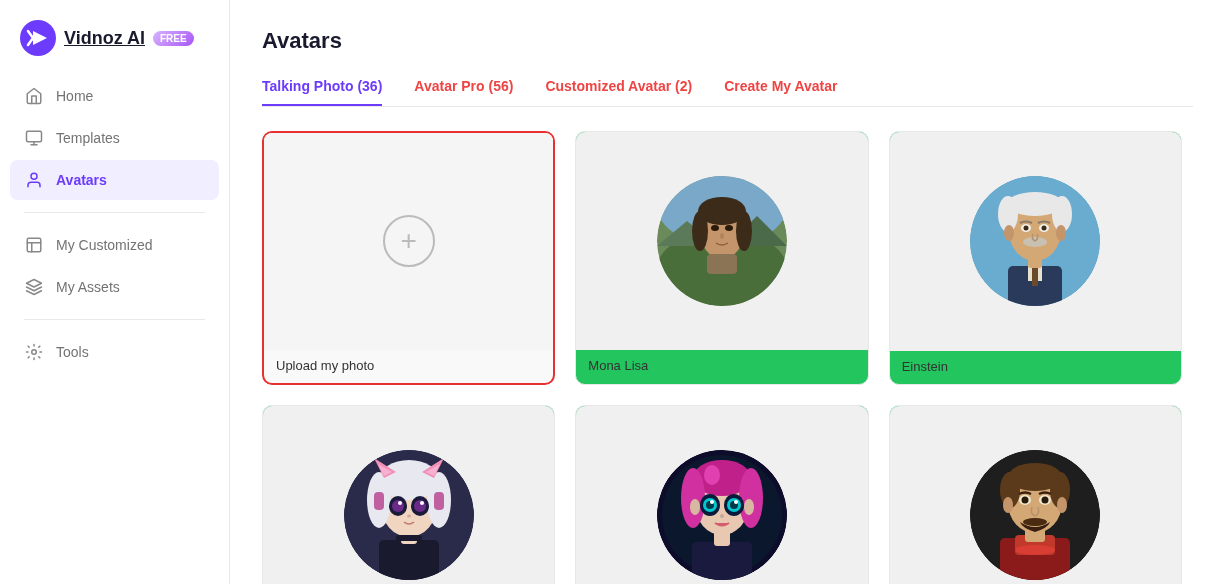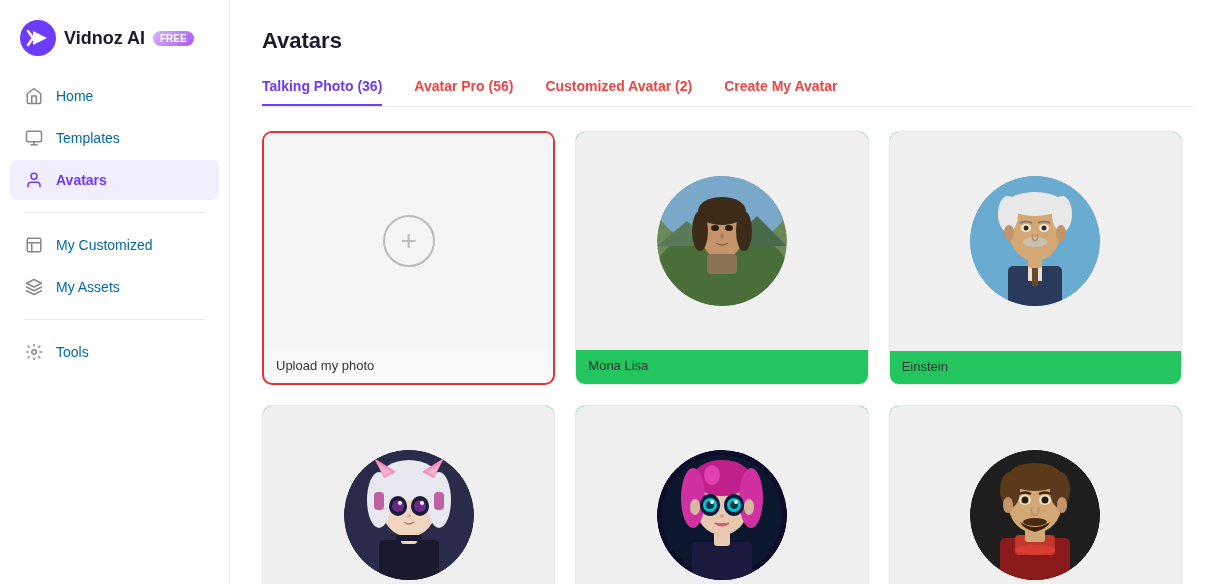--- a/index.html
+++ b/index.html
@@ -23,20 +23,21 @@
       padding: 8px 20px 20px 20px;
     }
     .logo-icon {
       width: 36px;
       height: 36px;
     }
     .logo-text {
       font-size: 18px;
       font-weight: 700;
       color: #1a1a2e;
+      text-decoration: underline;
     }
     .logo-badge {
       background: linear-gradient(135deg, #d8b4fe, #a855f7);
       color: #fff;
       font-size: 10px;
       font-weight: 600;
       padding: 2px 7px;
       border-radius: 10px;
     }
     .sidebar-nav {
@@ -45,21 +46,21 @@
       gap: 2px;
       padding: 0 10px;
     }
     .nav-item {
       display: flex;
       align-items: center;
       gap: 12px;
       padding: 10px 14px;
       border-radius: 8px;
       cursor: pointer;
-      color: #0369a1;
+      color: #737373;
       font-size: 14px;
       font-weight: 500;
       transition: background 0.15s;
     }
     .nav-item.active {
       background: #f0eeff;
       color: #6c3bfc;
       font-weight: 600;
     }
     .nav-icon {

